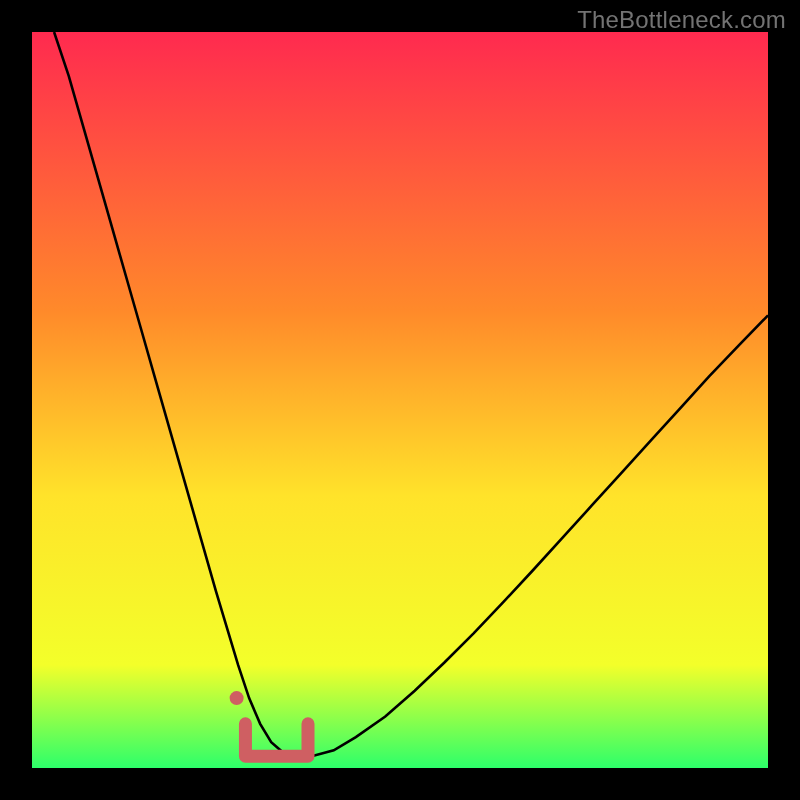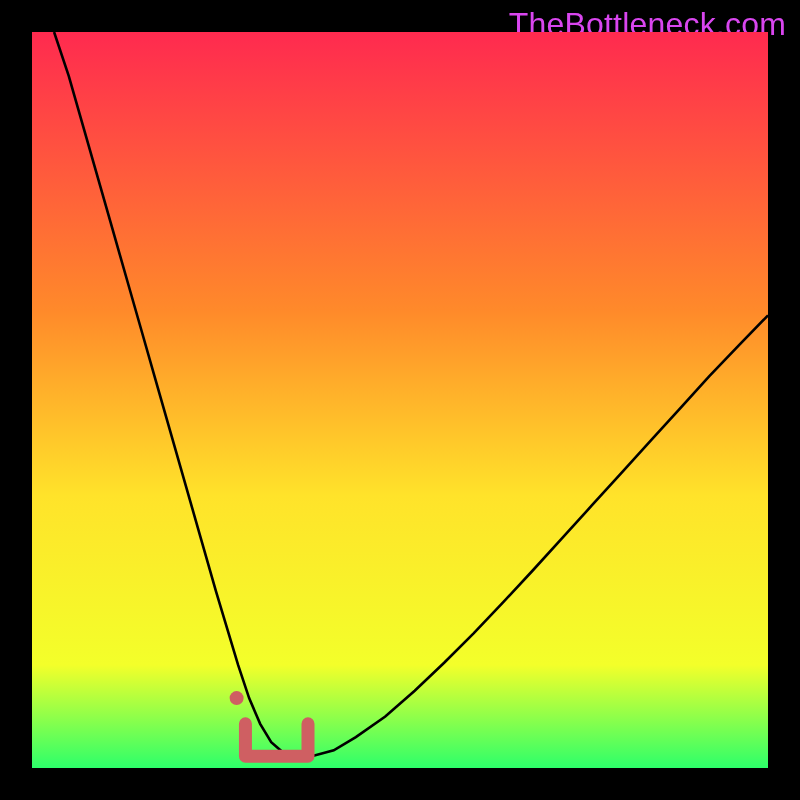--- a/index.html
+++ b/index.html
@@ -22,22 +22,22 @@
     left: 32px;
     top: 32px;
     width: 736px;
     height: 736px;
     overflow: hidden;
   }
   .watermark {
     position: absolute;
     top: 6px;
     right: 14px;
-    color: #d946ef;
-    font-size: 32px;
+    color: #737373;
+    font-size: 24px;
     font-weight: 500;
     letter-spacing: 0.2px;
     user-select: none;
   }
   svg { display: block; }
 </style>
 </head>
 <body>
 
 <div class="frame">

